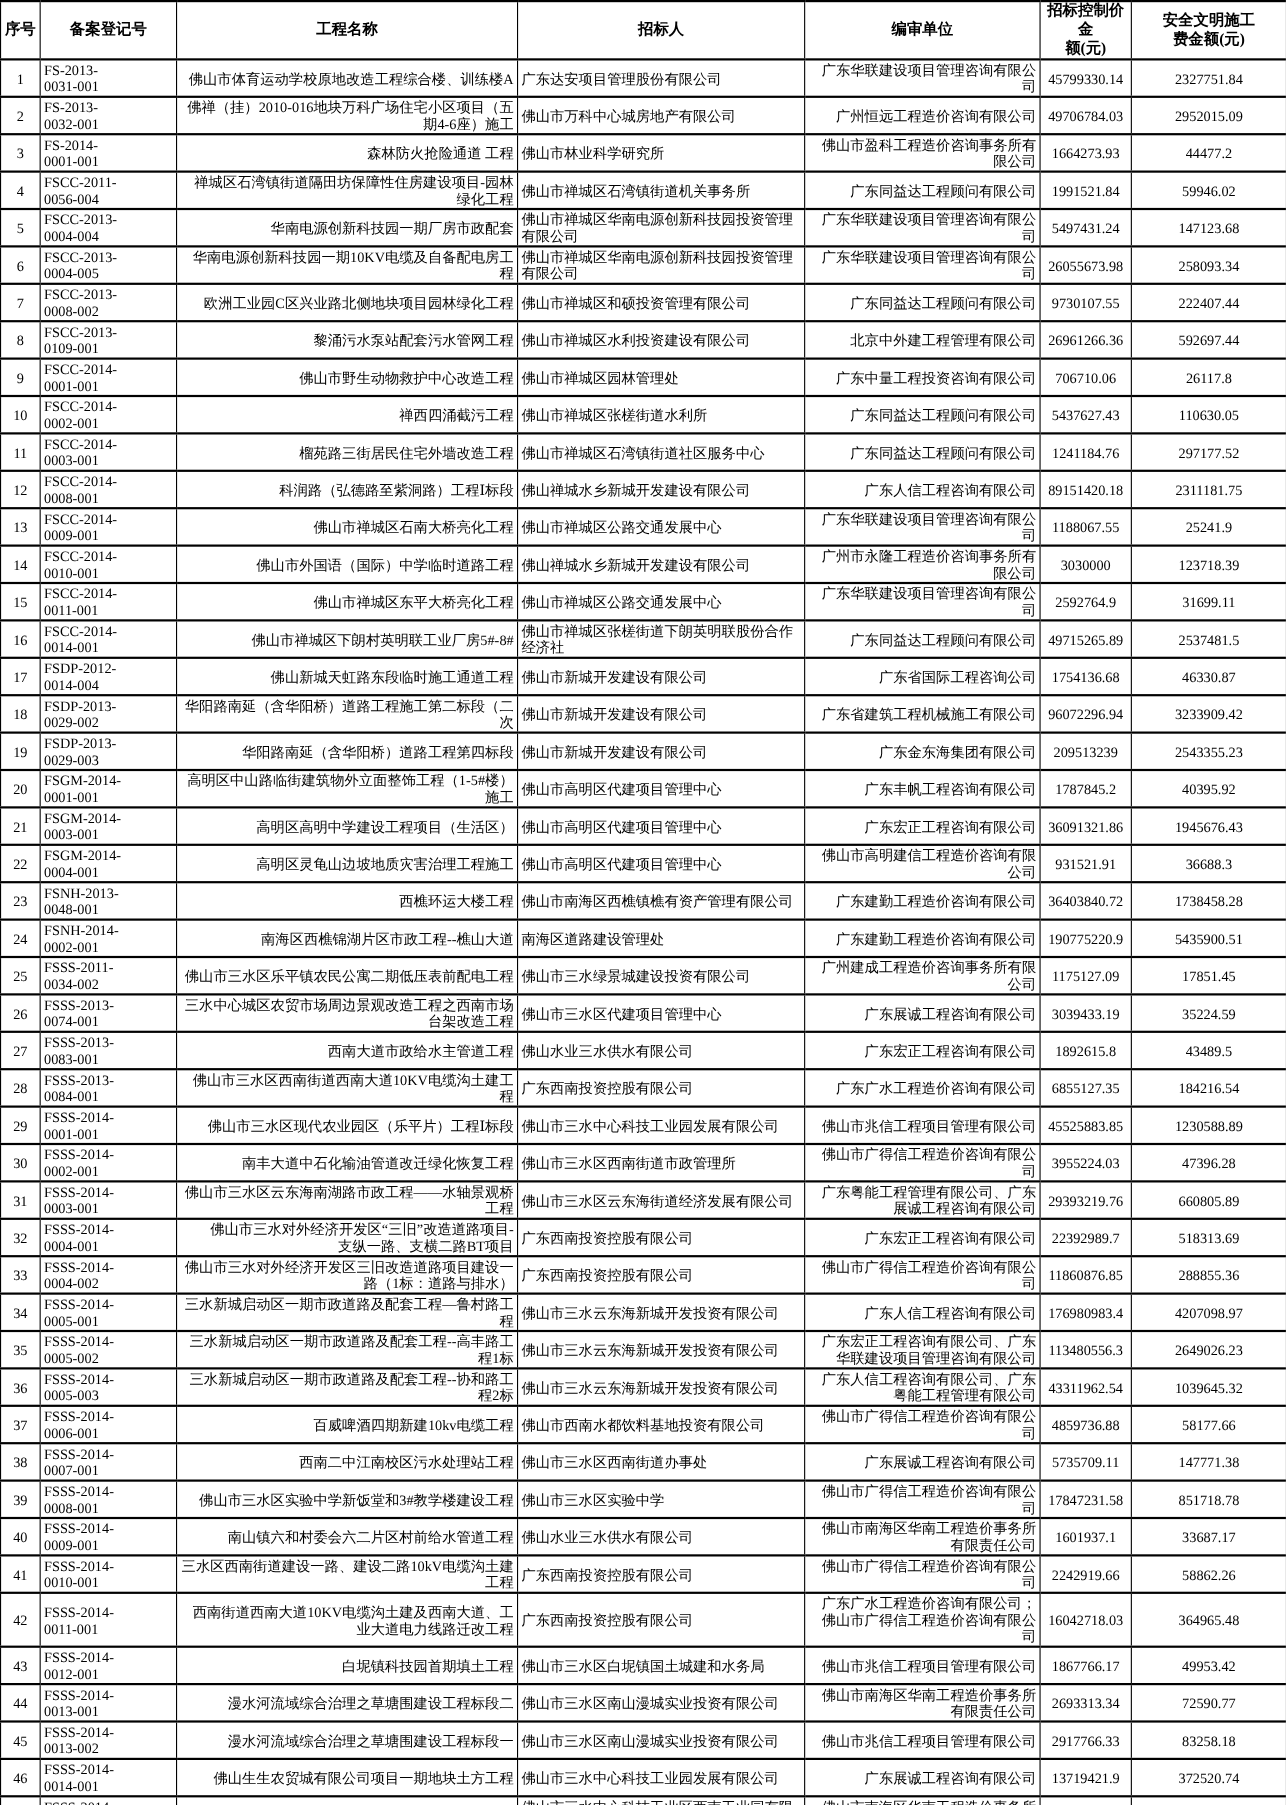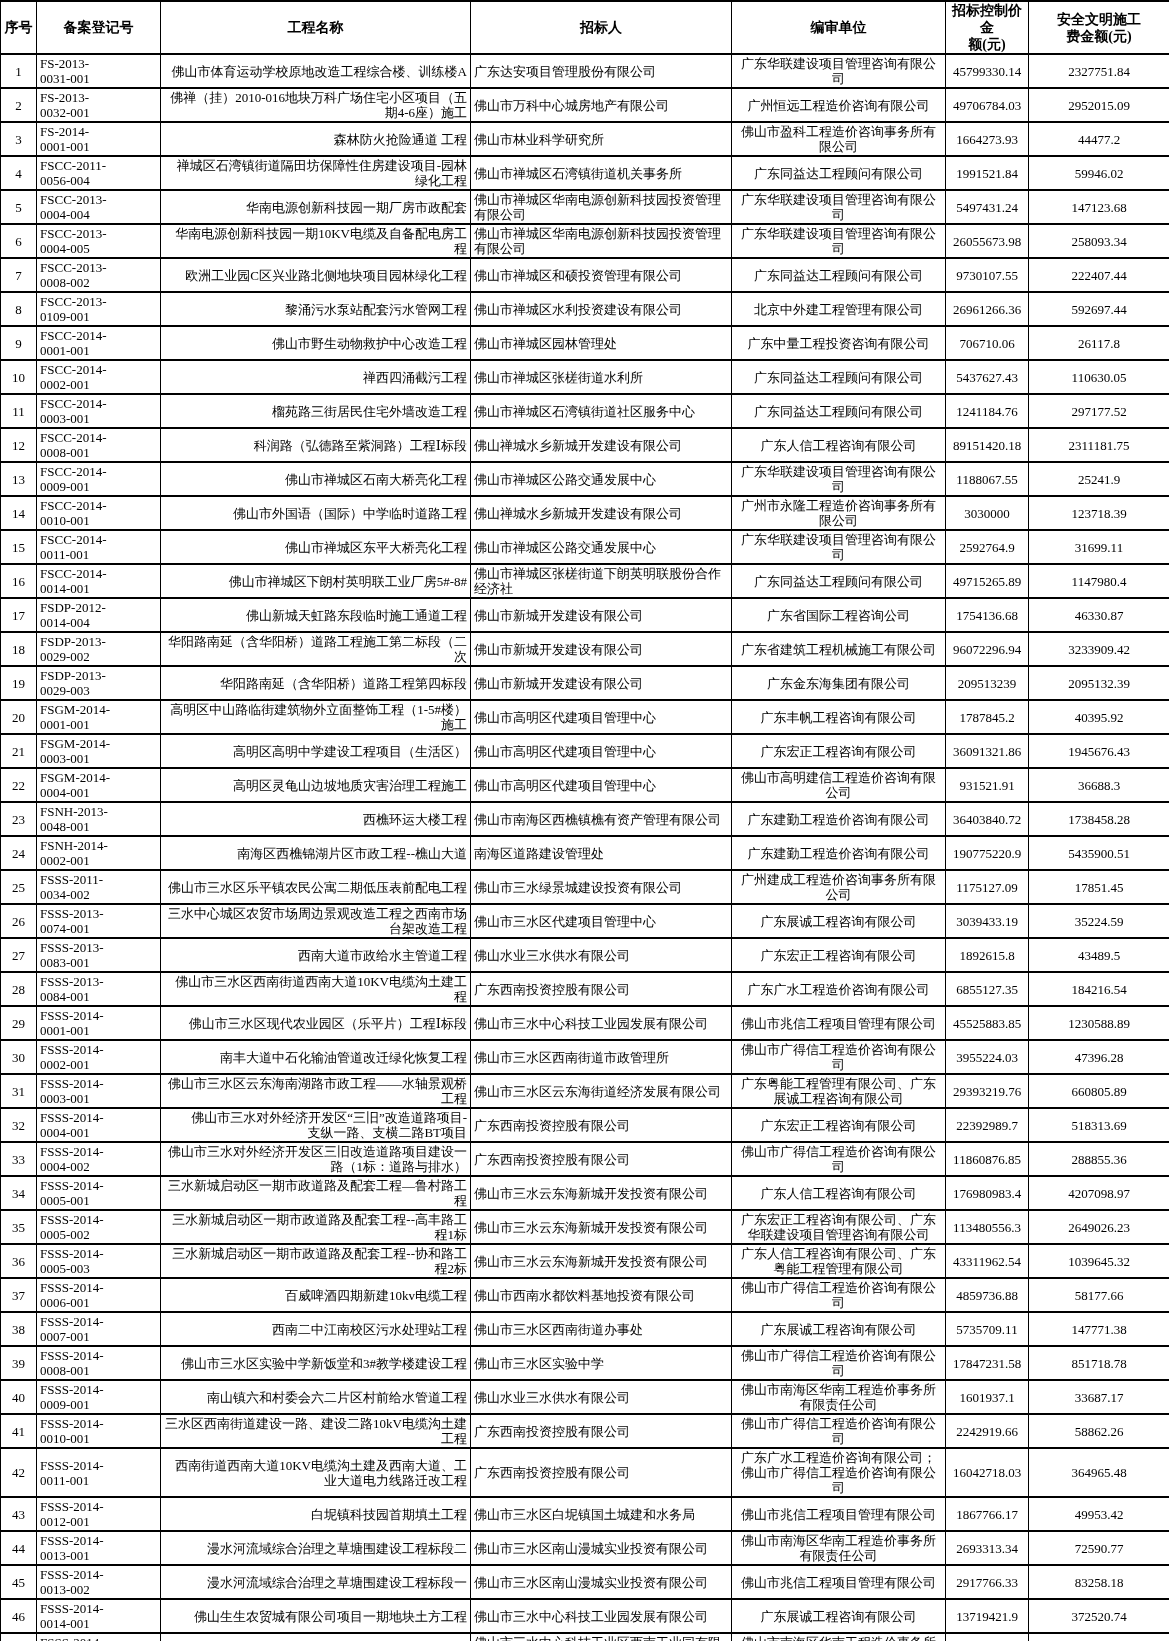--- a/index.html
+++ b/index.html
@@ -40,21 +40,21 @@
   table.registry td {
     font-size: 13px;
     line-height: 15px;
     height: 27px;
     word-break: break-all;
   }
   td.c-index   { text-align: center; }
   td.c-reg     { text-align: left; font-size: 12.5px; white-space: nowrap; }
   td.c-name    { text-align: right; }
   td.c-tender  { text-align: left; margin-left: 46px; }
-  td.c-review  { text-align: center; font-family: Liberation Serif, serif; }
+  td.c-review  { text-align: right; font-family: Liberation Serif, serif; }
   td.c-money   { text-align: center; font-size: 13px; }
 </style>
 </head>
 <body>
 
 <table class="registry">
   <colgroup>
     <col style="width:36px">
     <col style="width:124px">
     <col style="width:310px">
@@ -212,21 +212,21 @@
         <td class="c-money">2592764.9</td>
         <td class="c-money">31699.11</td>
       </tr>
       <tr>
         <td class="c-index">16</td>
         <td class="c-reg">FSCC-2014-<br>0014-001</td>
         <td class="c-name">佛山市禅城区下朗村英明联工业厂房5#-8#</td>
         <td class="c-tender">佛山市禅城区张槎街道下朗英明联股份合作经济社</td>
         <td class="c-review">广东同益达工程顾问有限公司</td>
         <td class="c-money">49715265.89</td>
-        <td class="c-money">1147980.4</td>
+        <td class="c-money">2537481.5</td>
       </tr>
       <tr>
         <td class="c-index">17</td>
         <td class="c-reg">FSDP-2012-<br>0014-004</td>
         <td class="c-name">佛山新城天虹路东段临时施工通道工程</td>
         <td class="c-tender">佛山市新城开发建设有限公司</td>
         <td class="c-review">广东省国际工程咨询公司</td>
         <td class="c-money">1754136.68</td>
         <td class="c-money">46330.87</td>
       </tr>
@@ -239,21 +239,21 @@
         <td class="c-money">96072296.94</td>
         <td class="c-money">3233909.42</td>
       </tr>
       <tr>
         <td class="c-index">19</td>
         <td class="c-reg">FSDP-2013-<br>0029-003</td>
         <td class="c-name">华阳路南延（含华阳桥）道路工程第四标段</td>
         <td class="c-tender">佛山市新城开发建设有限公司</td>
         <td class="c-review">广东金东海集团有限公司</td>
         <td class="c-money">209513239</td>
-        <td class="c-money">2095132.39</td>
+        <td class="c-money">2543355.23</td>
       </tr>
       <tr>
         <td class="c-index">20</td>
         <td class="c-reg">FSGM-2014-<br>0001-001</td>
         <td class="c-name">高明区中山路临街建筑物外立面整饰工程（1-5#楼）施工</td>
         <td class="c-tender">佛山市高明区代建项目管理中心</td>
         <td class="c-review">广东丰帆工程咨询有限公司</td>
         <td class="c-money">1787845.2</td>
         <td class="c-money">40395.92</td>
       </tr>

